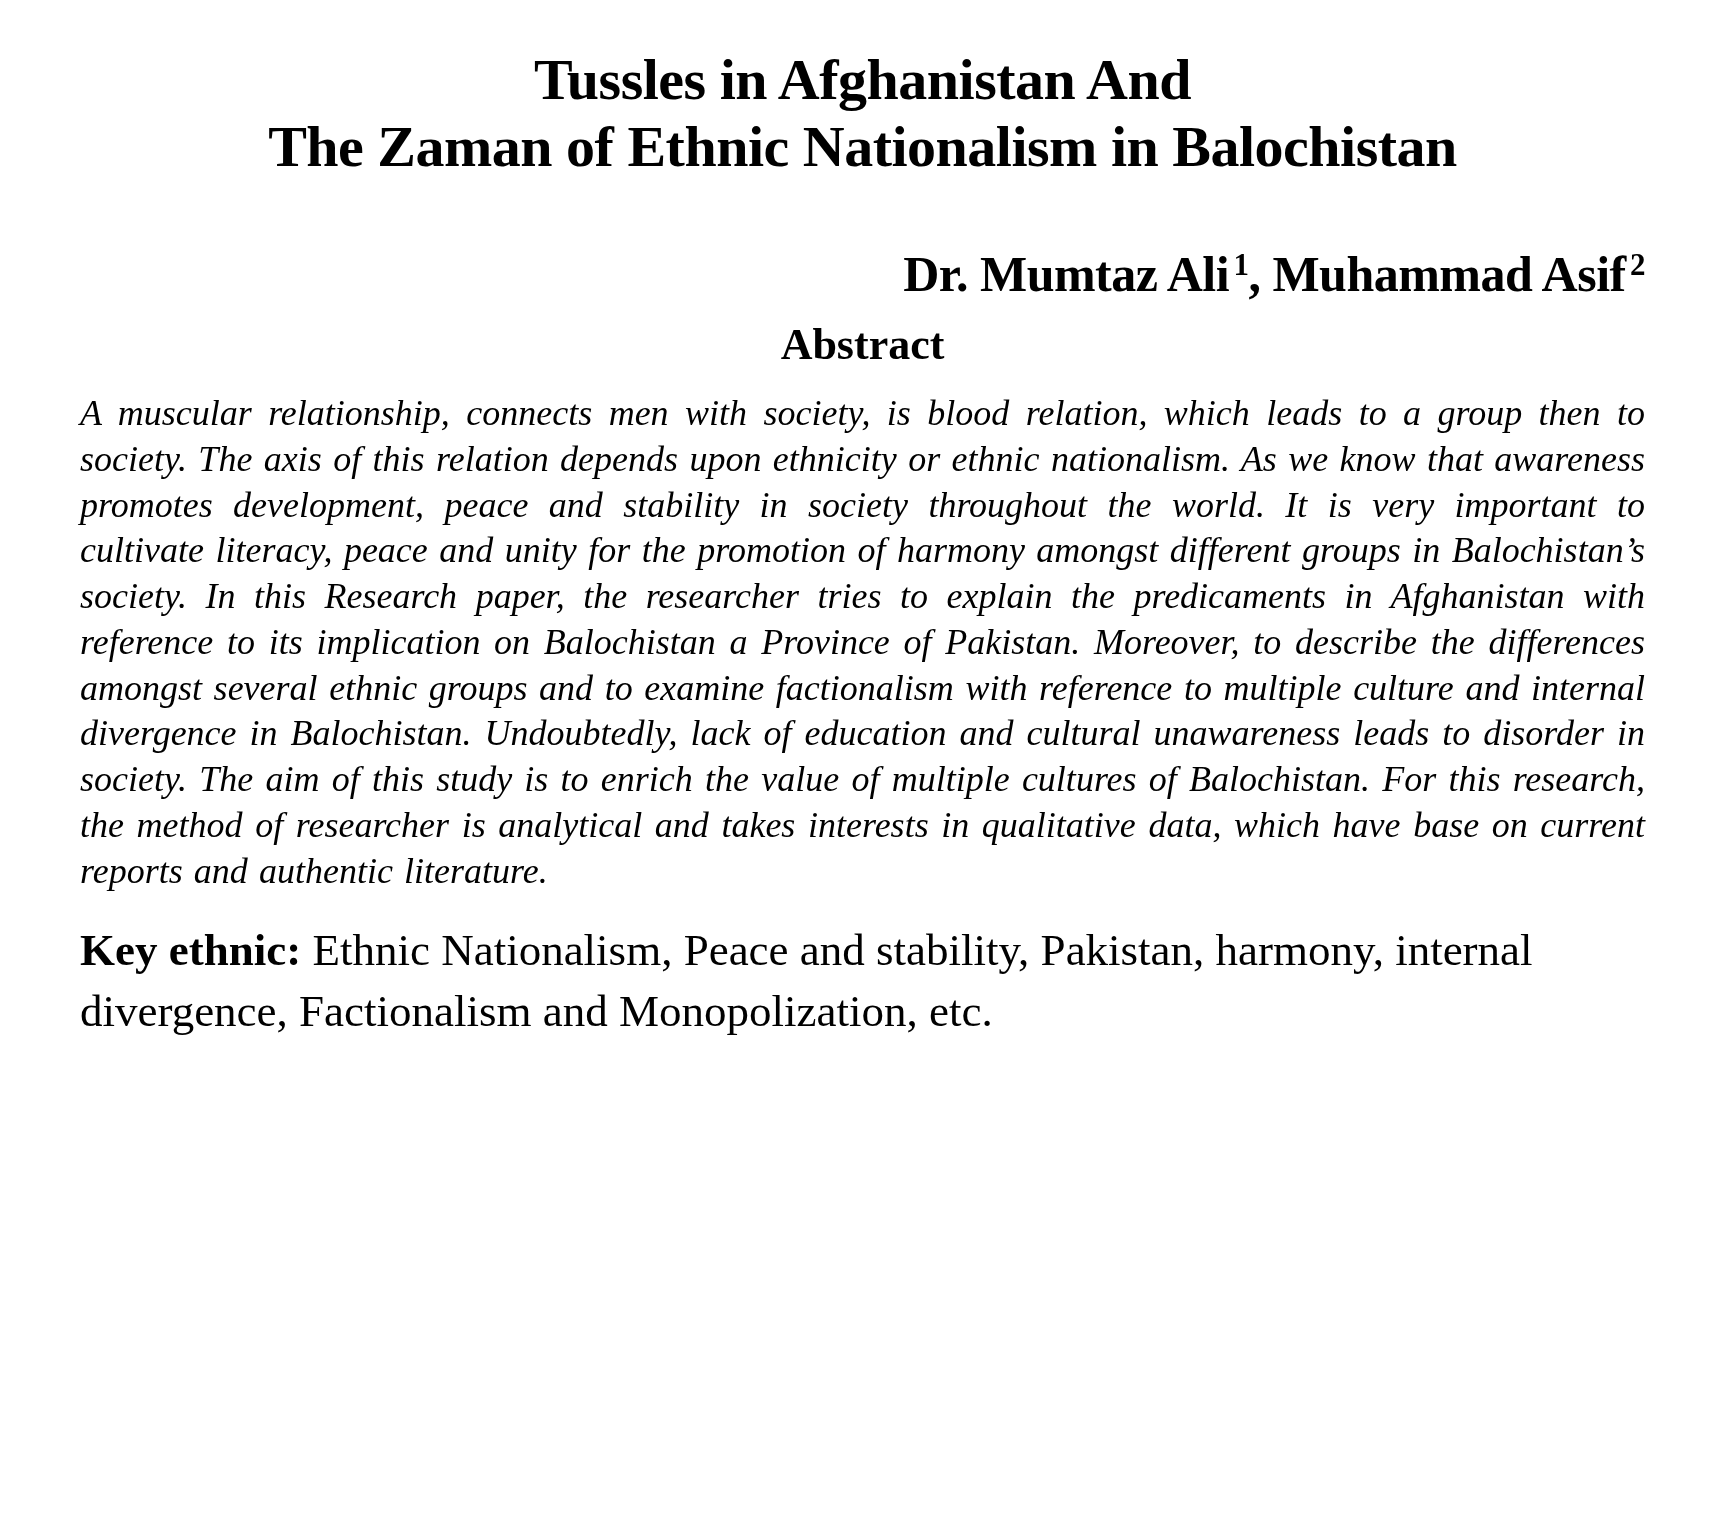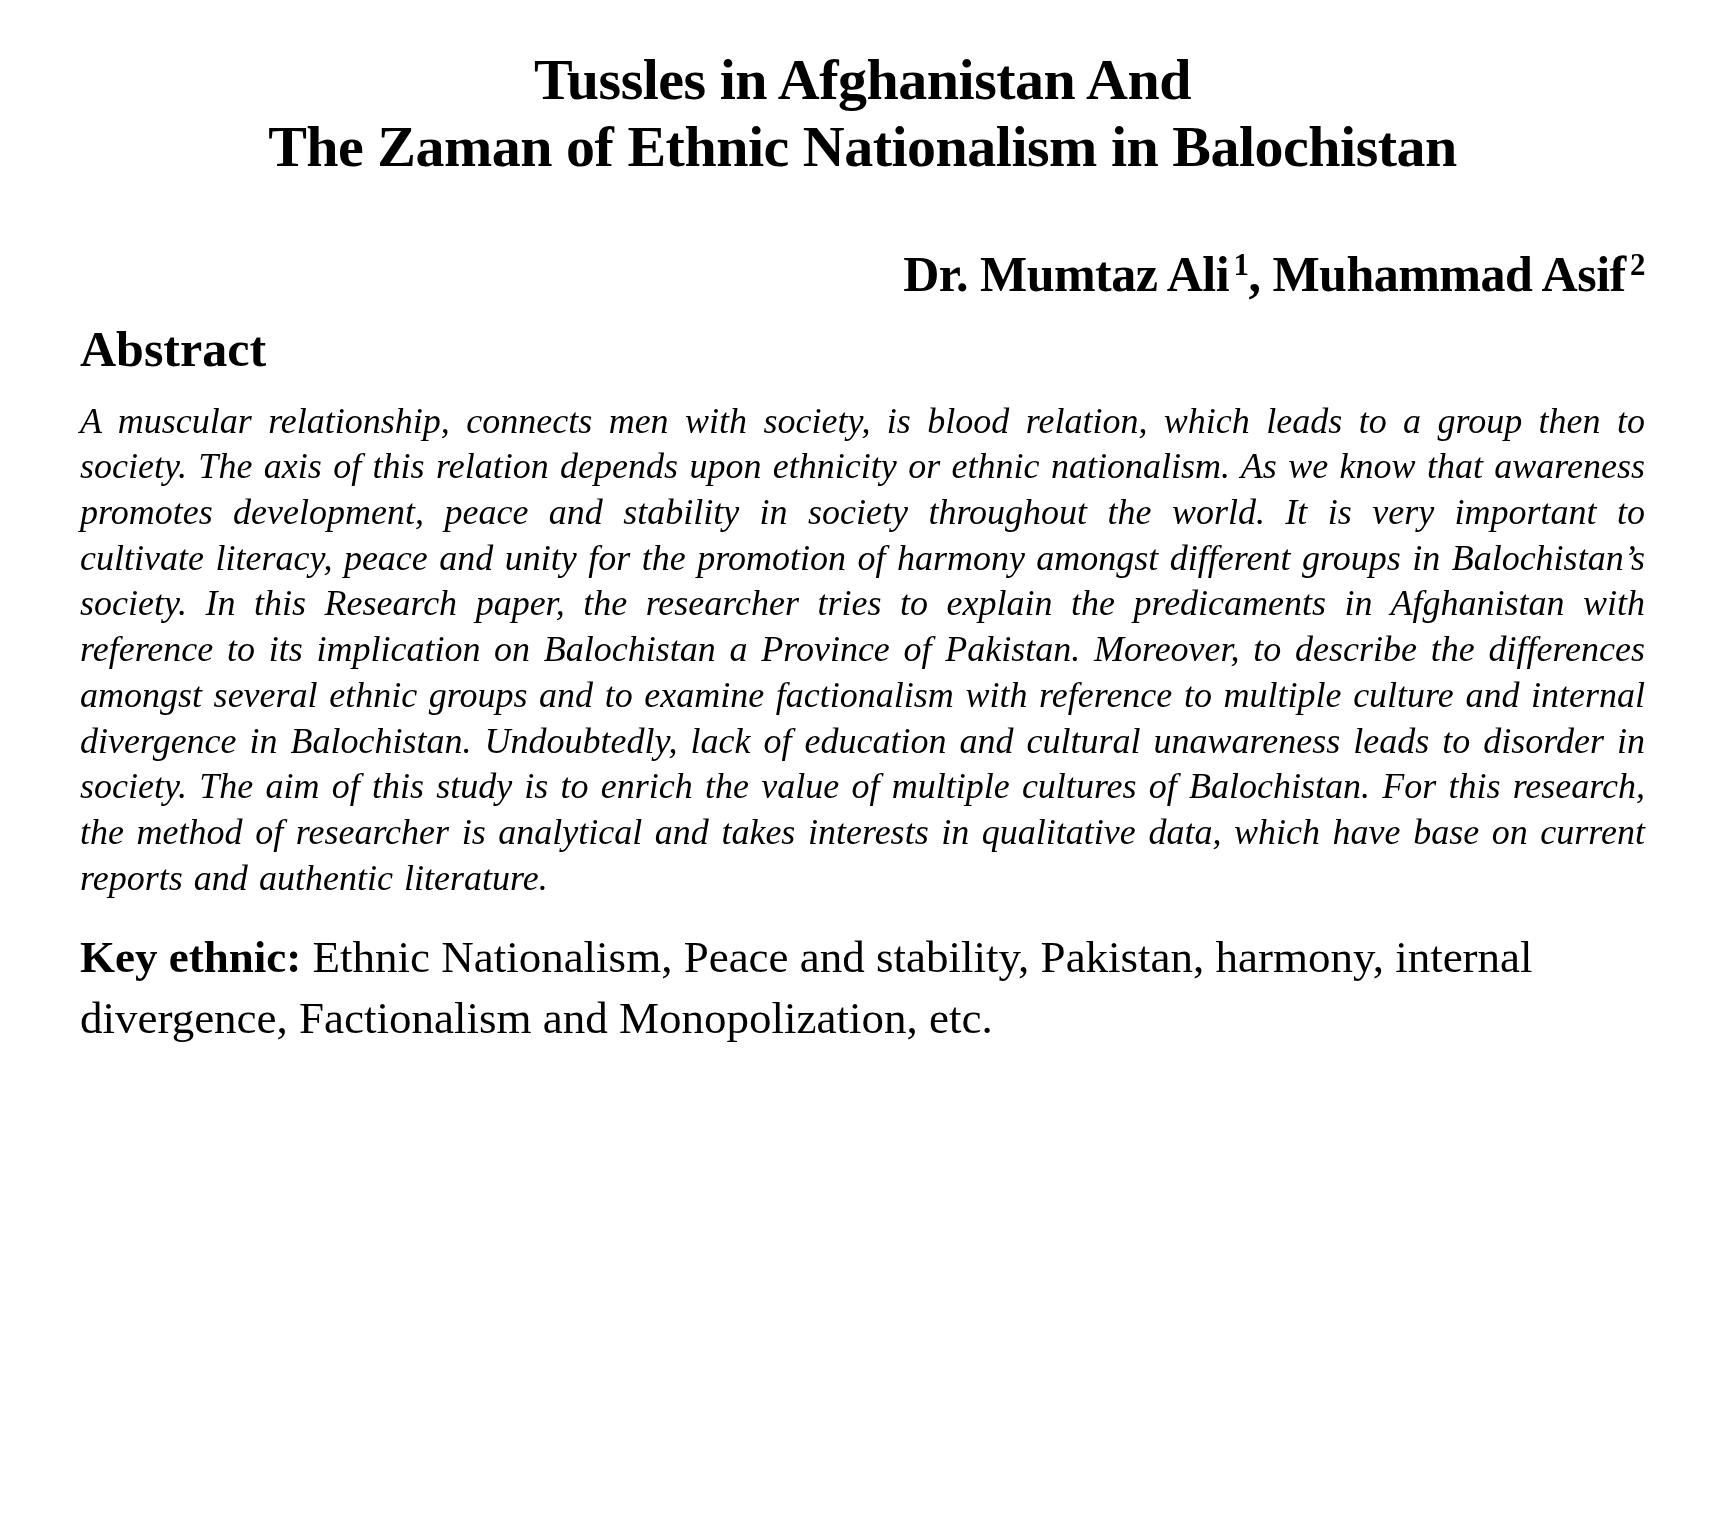--- a/index.html
+++ b/index.html
@@ -44,23 +44,23 @@
     font-size: 0.62em;
     line-height: 0;
     position: relative;
     top: -0.5em;
     vertical-align: baseline;
     margin-left: 0.14em;
   }
   .abstract-heading {
     margin: 14px 0 0 0;
     font-weight: bold;
-    font-size: 50px;
+    font-size: 44px;
     line-height: 1.2;
-    text-align: left;
+    text-align: center;
   }
   .abstract-body {
     margin: 20px 0 0 0;
     font-style: italic;
     font-size: 36px;
     line-height: 1.27;
     text-align: justify;
     text-justify: inter-word;
     word-spacing: 0.06em;
     hyphens: none;

